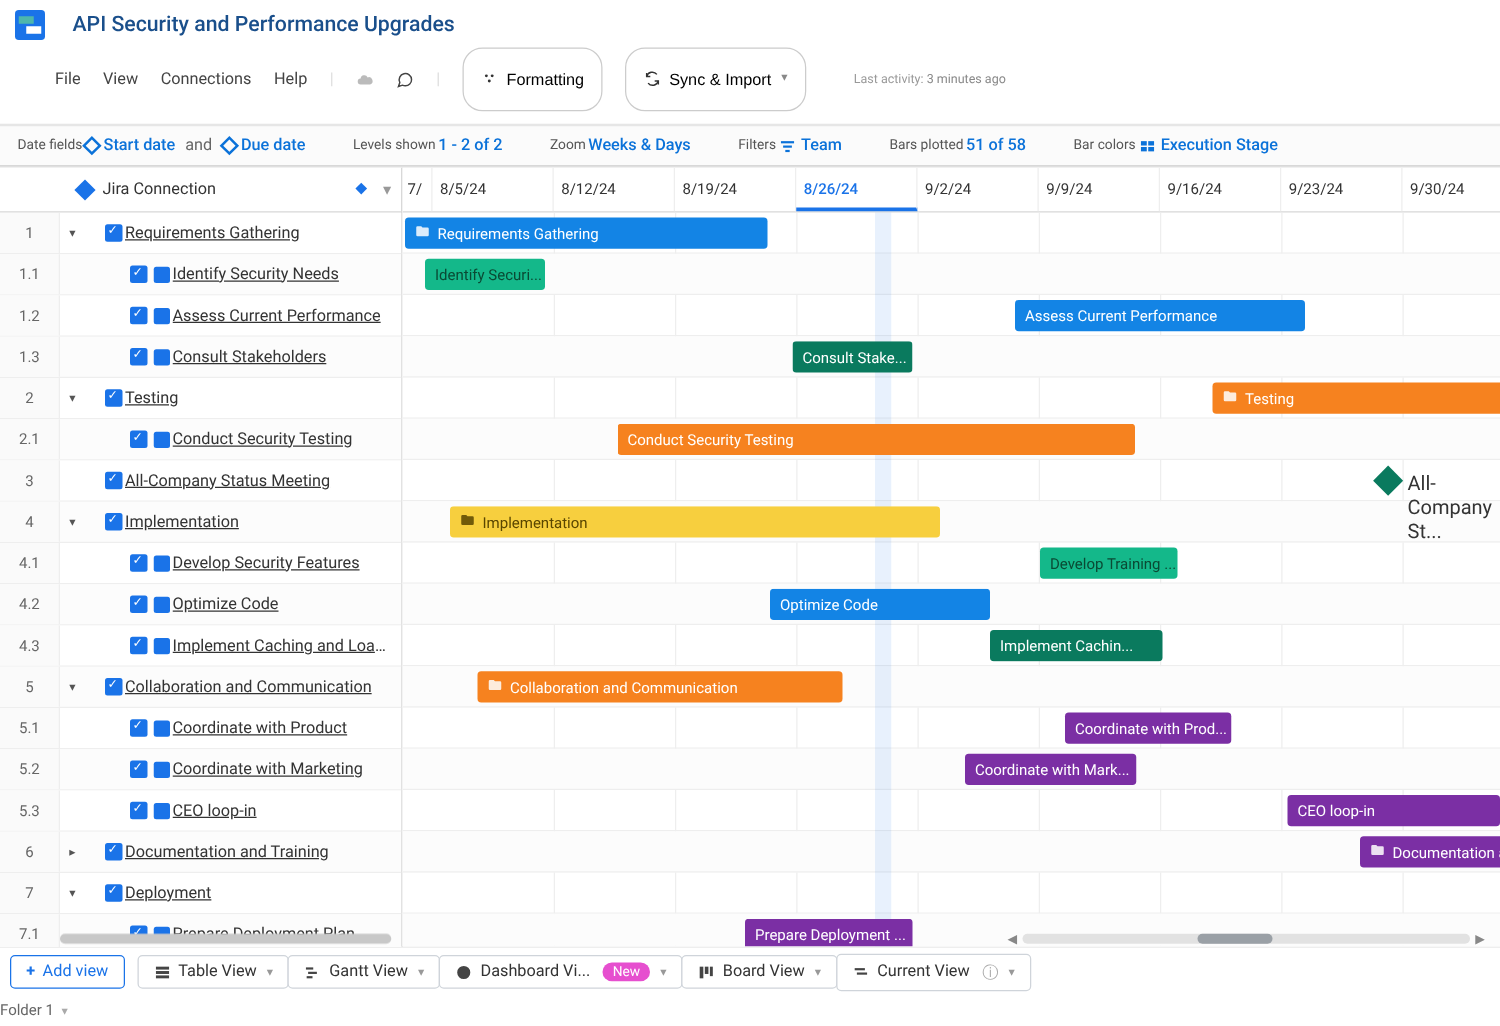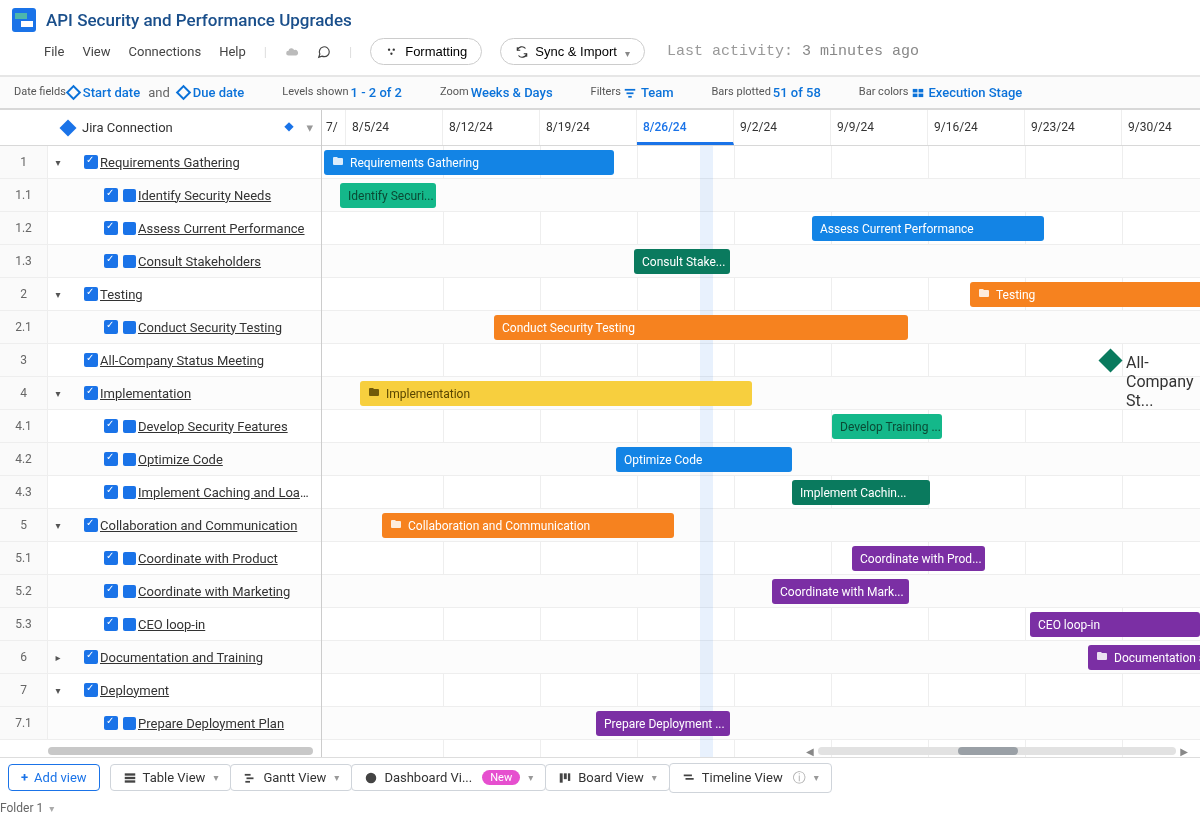--- a/index.html
+++ b/index.html
@@ -1,31 +1,31 @@
 <!DOCTYPE html>
 <html><head>
 <meta charset="utf-8">
 <style>
 * { box-sizing: border-box; margin: 0; padding: 0; }
 body { font-family: -apple-system, BlinkMacSystemFont, "Segoe UI", Roboto, sans-serif; font-size: 13px; color: #333; background: #fff; overflow: hidden; }
 .app { width: 1200px; height: 821px; display: flex; flex-direction: column; }
 
 
-.titlebar { display: flex; align-items: center; padding: 8px 12px 2px; gap: 10px; }
+.titlebar { display: flex; align-items: center; padding: 8px 12px 2px; gap: 22px; }
 .app-logo { width: 24px; height: 24px; background: #1a73e8; border-radius: 3px; position: relative; }
 .app-logo::before { content: ""; position: absolute; left: 3px; top: 5px; width: 12px; height: 6px; background: #4db6ac; }
 .app-logo::after { content: ""; position: absolute; left: 9px; top: 13px; width: 12px; height: 6px; background: #fff; }
 .title { font-size: 17px; font-weight: 500; color: #1a4f8b; }
 
 .menubar { display: flex; align-items: center; padding: 4px 12px 10px 44px; gap: 18px; font-size: 13px; color: #444; }
 .menubar .menu-item { cursor: pointer; }
 .menubar .icon-btn { color: #bbb; cursor: pointer; }
-.pill-btn { display: inline-flex; align-items: flex-end; gap: 6px; border: 1px solid #ccc; border-radius: 16px; padding: 5px 14px; background: #fff; cursor: pointer; font-size: 13px; }
+.pill-btn { display: inline-flex; align-items: flex-start; gap: 6px; border: 1px solid #ccc; border-radius: 16px; padding: 17px 14px; background: #fff; cursor: pointer; font-size: 13px; }
 .pill-btn .caret { color: #888; font-size: 10px; margin-left: 2px; }
-.last-activity { color: #999; font-size: 15px; margin-left: 4px; font-family: Liberation Mono, monospace; }
+.last-activity { color: #999; font-size: 10px; margin-left: 20px; }
 .last-activity .time { color: #888; }
 
 
 .config-bar { display: flex; align-items: flex-start; padding: 8px 14px 8px; gap: 38px; border-top: 2px solid #e6e6e6; border-bottom: 1px solid #d8d8d8; background: #fbfbfb; }
 .config-bar::after { content: ""; position: absolute; }
 .cfg-group { display: flex; flex-direction: row; gap: 2px; }
 .cfg-label { font-size: 11px; color: #555; }
 .cfg-value { font-size: 13px; color: #0b72d9; font-weight: 500; display: flex; align-items: center; gap: 4px; }
 .cfg-value .mini-diamond { width: 11px; height: 11px; transform: rotate(45deg); border: 2px solid #0b72d9; display:inline-block; }
 .cfg-and { color: #666; font-weight: 400; margin: 0 4px; }
@@ -566,21 +566,21 @@
           <rect x="17" y="4" width="4" height="13"></rect>
         </svg>
       <span>Board View</span>
         <span class="caret-down">▾</span>
     </div>
     <div class="bb-btn">
       <svg class="svg-ico" viewBox="0 0 24 24" fill="#444">
           <rect x="3" y="6" width="14" height="3"></rect>
           <rect x="6" y="12" width="14" height="3"></rect>
         </svg>
-      <span>Timeline View</span>
+      <span>Current View</span>
       <span style="color:#aaa;margin-left:4px;">ⓘ</span>
       <span class="caret-down">▾</span>
     </div>
   </div>
   <div class="folderbar">
     <span>Folder 1</span><span class="caret-down">▾</span>
   </div>
 </div>
 
 </body></html>

